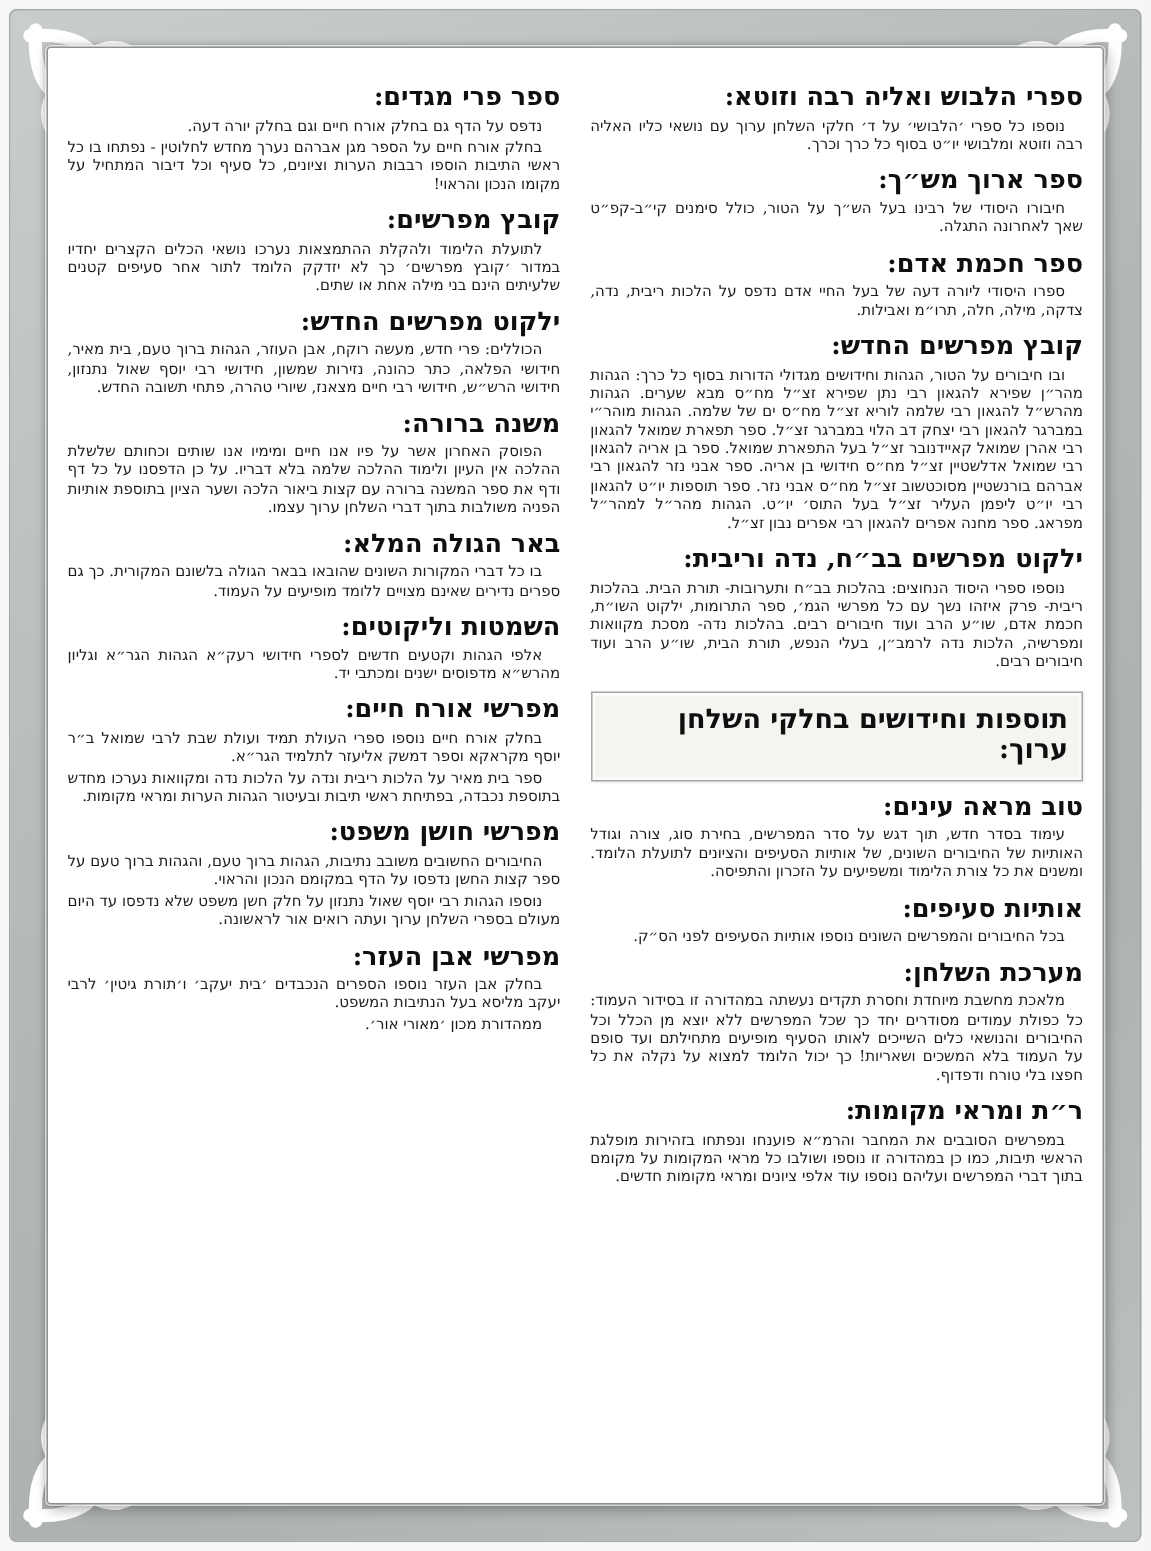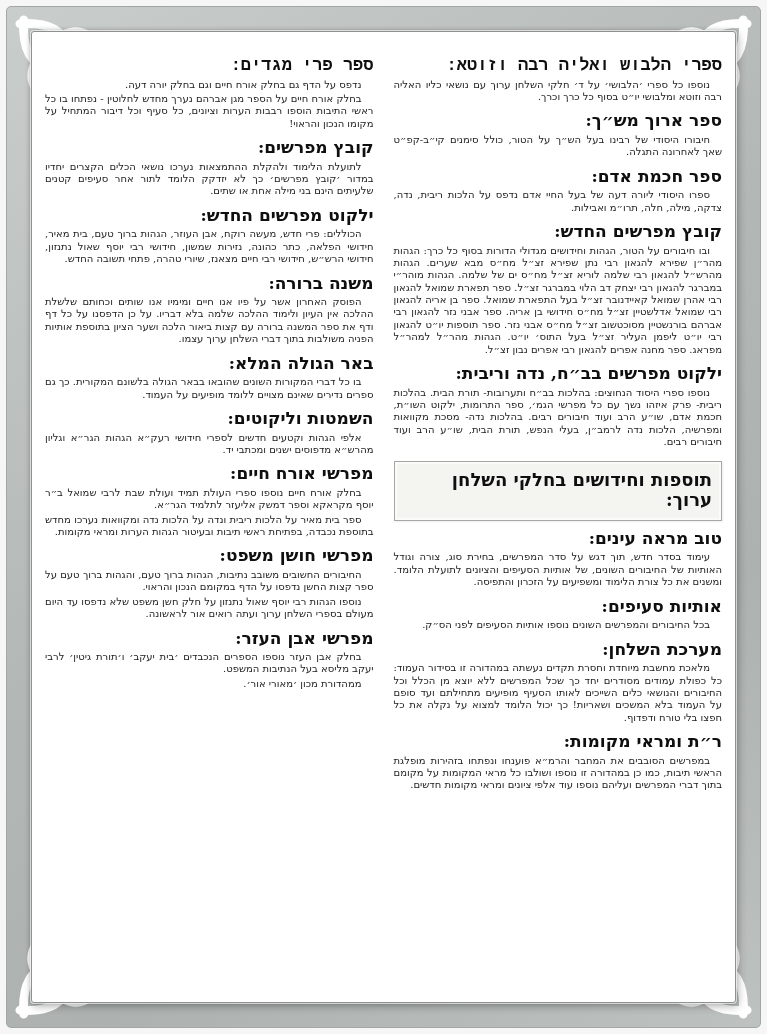--- a/index.html
+++ b/index.html
@@ -5,21 +5,21 @@
   html,body{margin:0;padding:0;background:#efefef;}
   .sheet{position:relative;width:767px;height:1034px;margin:0 auto;background:#f6f6f6;overflow:hidden;
          font-family:"DejaVu Serif","DejaVu Sans",serif;}
   .frame{position:absolute;inset:6px;border:1px solid #a2a7a5;border-radius:5px;
          background:linear-gradient(145deg,#c9cdcc 0%,#b3b8b6 45%,#adb2b0 70%,#bdc1c0 100%);}
   .page{position:absolute;inset:24px;background:#ffffff;border:1px solid #8f918f;border-radius:3px;
         box-shadow:0 0 0 1px rgba(255,255,255,.65), 2px 3px 9px rgba(0,0,0,.33), -1px -1px 4px rgba(0,0,0,.18);}
   .content{position:absolute;inset:0;padding:24px 13px 18px 13px;direction:rtl;display:flex;gap:20px;overflow:hidden;}
   .col{flex:1 1 0;min-width:0;}
   .sec-h{font-weight:bold;font-size:17px;line-height:1.15;margin:8px 0 3px;color:#0f0f0f;}
-  .sec:first-child .sec-h{margin-top:0;font-family:Liberation Mono, monospace;}
+  .sec:first-child .sec-h{margin-top:0;}
   .sec-p{font-size:10px;line-height:1.24;margin:0 0 2px;text-align:justify;text-indent:12px;color:#1b1b1b;}
   .sec-boxed{margin:12px 0 8px;}
   .sec-boxed .sec-h{margin:0;border:1px solid #a6a6a4;background:#f4f4f1;padding:8px 9px 9px;
                     font-size:18px;box-shadow:inset 0 0 0 2px #fbfbf9, 1px 1px 2px rgba(0,0,0,.07);}
   .corner{position:absolute;width:88px;height:88px;pointer-events:none;}
   .corner.tl{top:7px;left:7px;}
   .corner.tr{top:7px;right:7px;transform:scaleX(-1);}
   .corner.bl{bottom:7px;left:7px;transform:scaleY(-1);}
   .corner.br{bottom:7px;right:7px;transform:scale(-1,-1);}
 </style>

